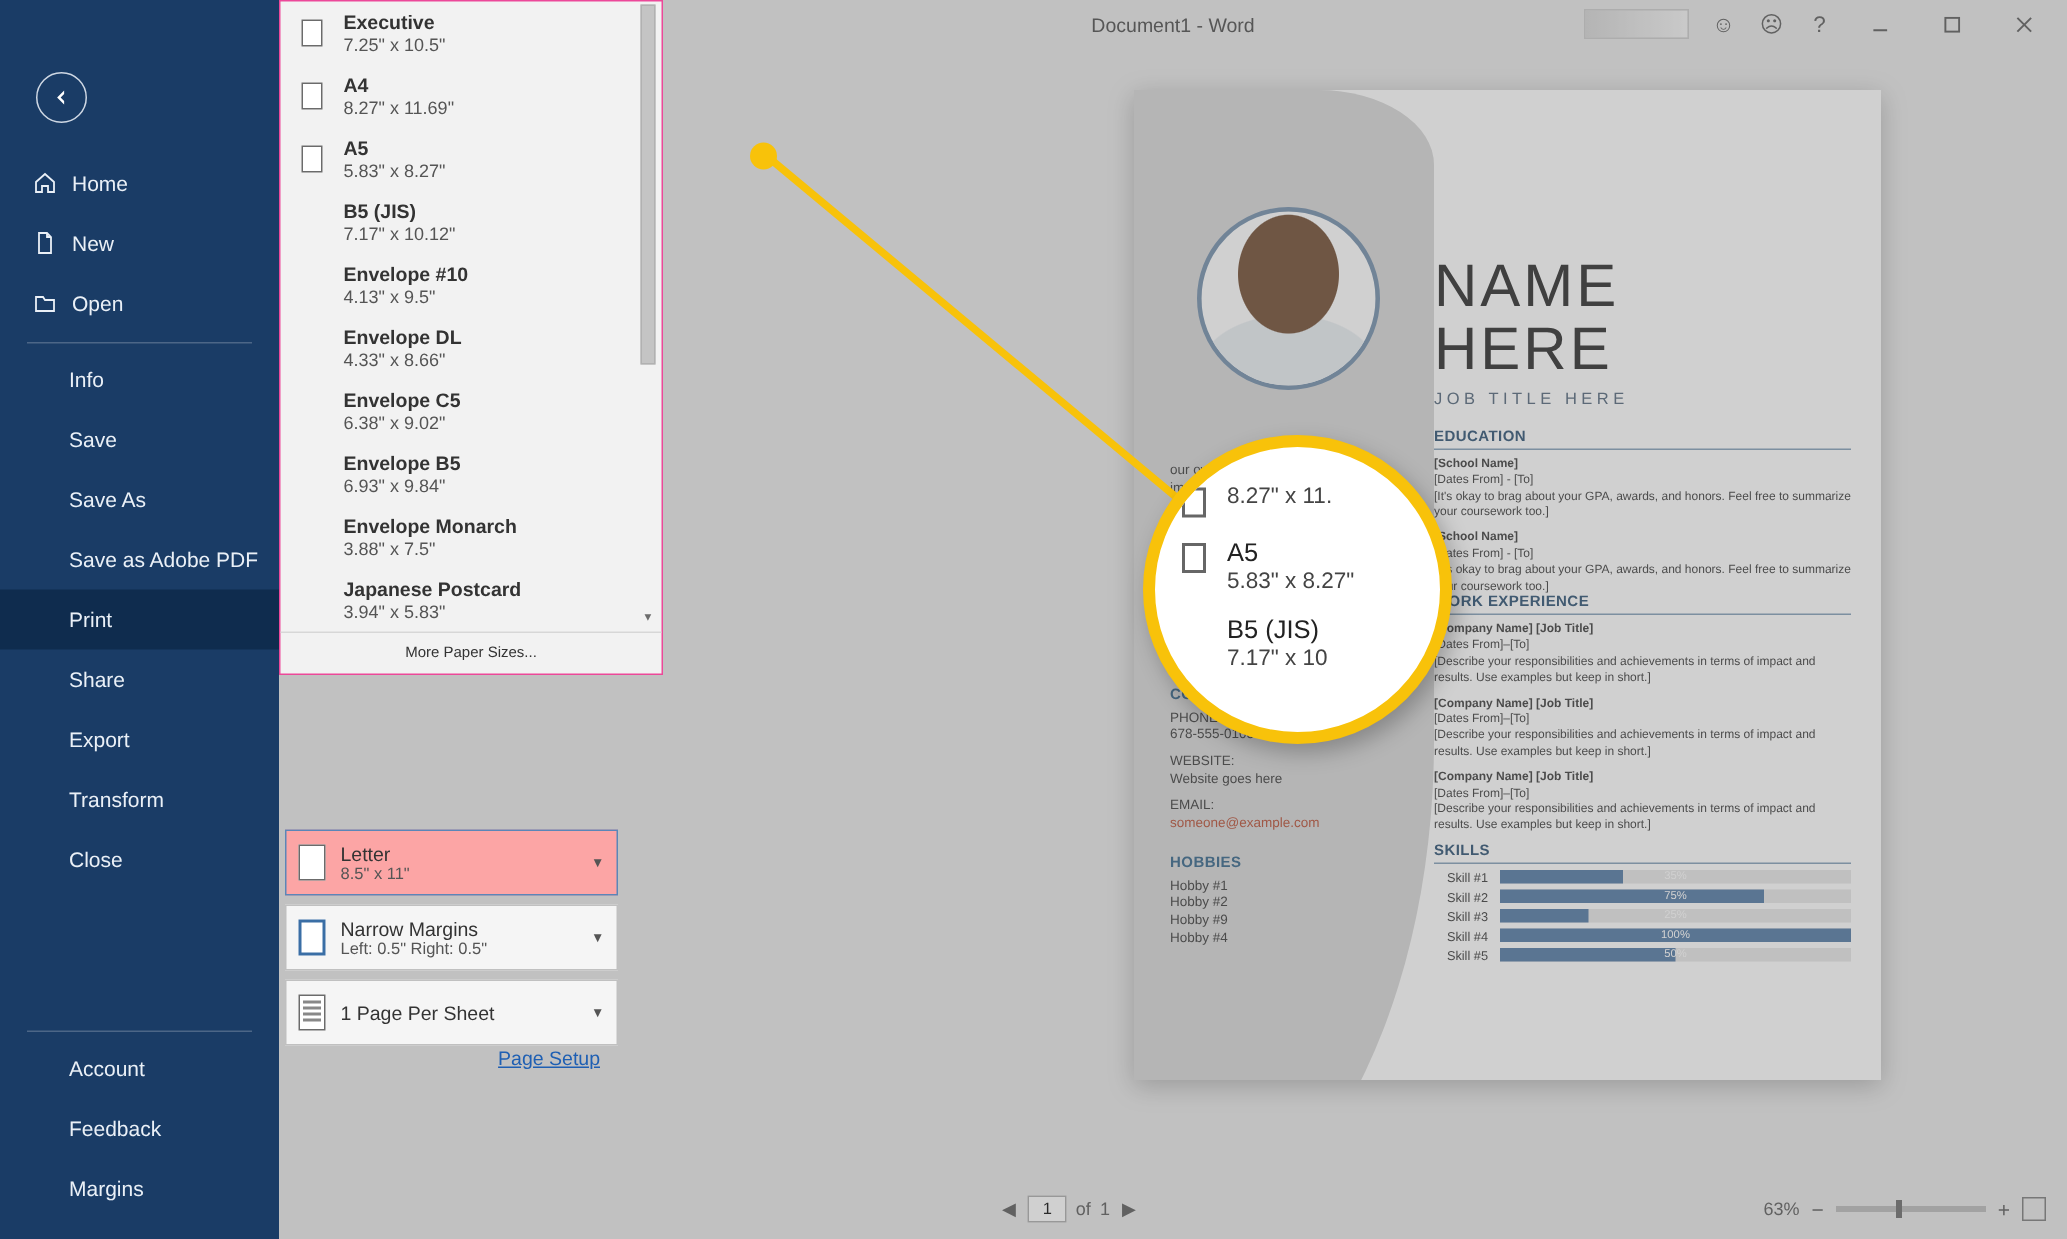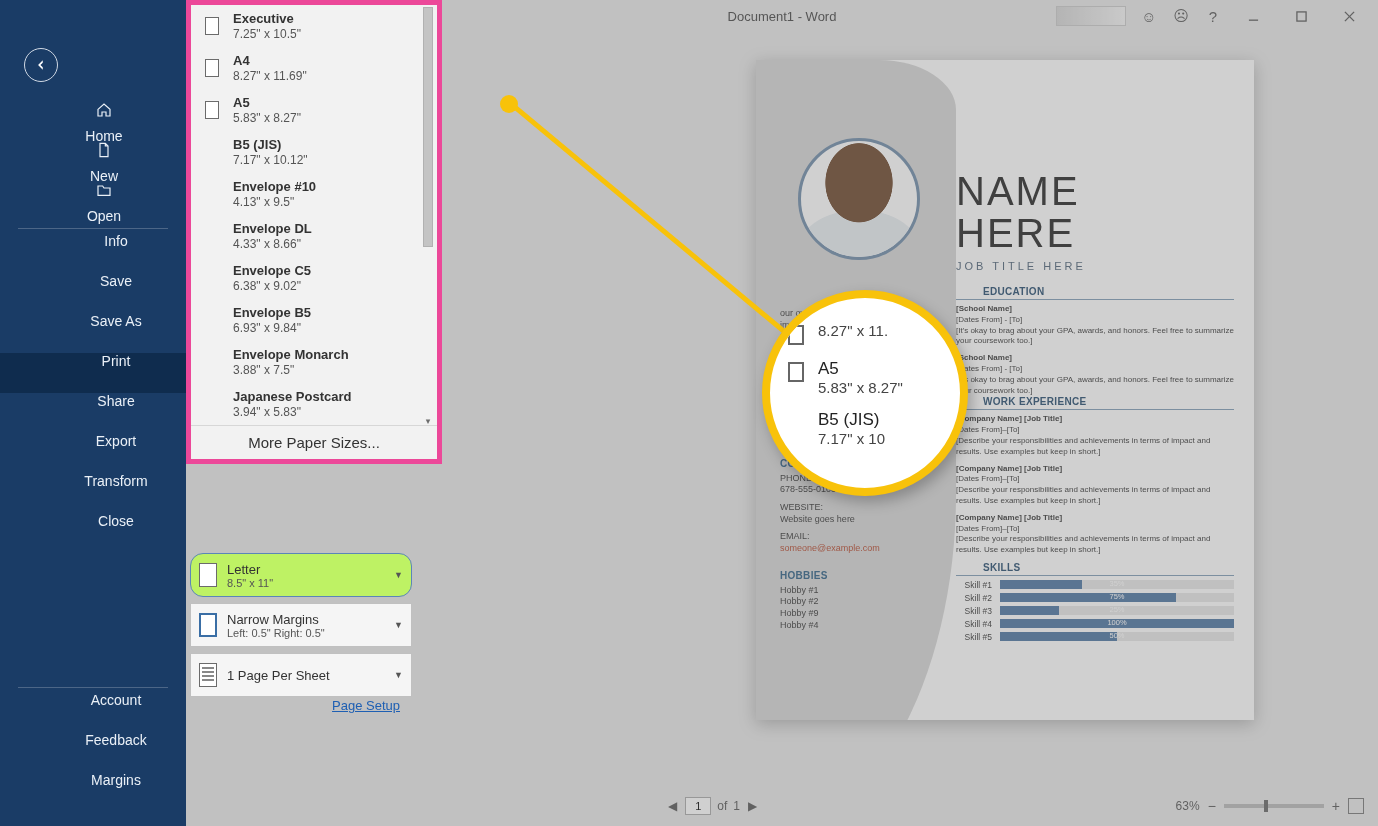--- a/index.html
+++ b/index.html
@@ -1,54 +1,54 @@
 <!DOCTYPE html>
 <html><head>
 <meta charset="utf-8">
 <style>
   * { box-sizing: border-box; margin: 0; padding: 0; font-family: "Segoe UI", Arial, sans-serif; }
   html, body { width: 1378px; height: 826px; overflow: hidden; background:#e6e6e6; }
   .app { display:flex; width:100%; height:100%; }
   .sidebar { width:186px; background:#1e3f66; background:linear-gradient(#1a3c66,#1a3c66); color:#fff; display:flex; flex-direction:column; padding-top:48px; }
   .sidebar .back-circle { width:34px; height:34px; border:1.5px solid #cfd8e4; border-radius:50%; display:flex; align-items:center; justify-content:center; margin:0 0 20px 24px; cursor:pointer; }
   .sidebar .back-circle svg { width:14px; height:14px; fill:#fff; }
-  .sidebar .menu-item { display:flex; align-items:center; height:40px; padding-left:22px; font-size:14px; color:#eaf0f7; cursor:pointer; gap:10px;flex-direction:column; }
+  .sidebar .menu-item { display:flex; align-items:center; height:40px; padding-left:22px; font-size:14px; color:#eaf0f7; cursor:pointer; gap:10px; }
   .sidebar .menu-item.iconed svg { width:16px; height:16px; fill:#eaf0f7; flex-shrink:0; }
   .sidebar .divider { height:1px; background:rgba(255,255,255,0.22); margin:6px 18px 4px 18px; }
   .sidebar .menu-item.selected { background:#0f2c4e; }
   .sidebar .sub { padding-left:46px; }
   .sidebar .bottom-group { margin-top:auto; padding-bottom:14px; }
   .main { flex:1; position:relative; background:#e8e8e8; }
   .overlay { position:absolute; inset:0; background:rgba(120,120,120,0.35); pointer-events:none; }
   .titlebar { position:absolute; top:0; left:0; right:0; height:32px; display:flex; align-items:center; color:#555; }
   .titlebar .title { position:absolute; left:50%; transform:translateX(-50%); font-size:13px; color:#444; }
   .titlebar .right { margin-left:auto; display:flex; align-items:center; gap:14px; padding-right:12px; }
   .titlebar .user-rect { width:70px; height:20px; background:linear-gradient(90deg,#d5d5d5,#f5f5f5); border:1px solid #c9c9c9; }
   .titlebar .iconbtn { width:18px; height:18px; color:#555; display:flex; align-items:center; justify-content:center; cursor:pointer; font-size:15px; }
   .titlebar .winbtn { width:34px; height:24px; display:flex; align-items:center; justify-content:center; cursor:pointer; }
   .titlebar .winbtn svg { width:11px; height:11px; fill:none; stroke:#555; stroke-width:1.4; }
 
   
-  .popup { position:absolute; left:0; top:0; width:256px; background:#f2f2f2; border:5px solid #ec4899; }
+  .popup { position:absolute; left:0; top:0; width:256px; background:#f2f2f2; border:1px solid #ec4899; }
   .popup .size-item { display:flex; align-items:center; padding:6px 14px 6px 14px; cursor:pointer; gap:14px; }
   .popup .size-item .rect { width:14px; height:18px; border:1.5px solid #6b6b6b; flex-shrink:0; background:#fff; }
   .popup .size-item .rect.hidden { visibility:hidden; }
   .popup .size-item .txt { display:flex; flex-direction:column; }
   .popup .size-item .name { font-size:13px; font-weight:600; color:#333; }
   .popup .size-item .dim { font-size:12px; color:#555; margin-top:1px; }
-  .popup .footer { text-align:center; padding:8px 0; font-size:15px; color:#333; cursor:pointer; border-top:1px solid #d7d7d7; }
+  .popup .footer { text-align:center; padding:8px 0; font-size:10px; color:#333; cursor:pointer; border-top:1px solid #d7d7d7; }
   .popup .scroll { position:absolute; right:2px; top:2px; bottom:32px; width:14px; background:transparent; }
   .popup .scroll .thumb { position:absolute; top:0; left:2px; width:10px; height:240px; background:#c4c4c4; border:1px solid #b1b1b1; }
   .popup .scroll .arrow { position:absolute; left:2px; width:10px; height:12px; color:#6d6d6d; font-size:9px; text-align:center; line-height:12px; }
   .popup .scroll .arrow.down { bottom:0; }
 
   
   .settings-stack { position:absolute; left:0; top:553px; width:226px; display:flex; flex-direction:column; gap:6px; padding-left:4px; }
   .card { border:1px solid #9eb5cf; background:#eaf0f7; height:44px; display:flex; align-items:center; padding:0 8px; gap:10px; cursor:pointer; position:relative; }
-  .card.selected { background:#bef264; border-color:#5b86b8;border-radius:13px; }
+  .card.selected { background:#fca5a5; border-color:#5b86b8; }
   .card.plain { background:#f5f5f5; border-color:#c0c0c0; }
   .card .rect { width:18px; height:24px; border:1.5px solid #6b6b6b; background:#fff; flex-shrink:0; }
   .card .rect.margins { border:2px solid #3a6ea5; }
   .card .rect.pages::before { content:""; display:block; width:12px; height:2px; background:#888; margin:3px auto; box-shadow:0 4px 0 #888,0 8px 0 #888,0 12px 0 #888; }
   .card .txt { display:flex; flex-direction:column; font-size:12px; color:#333; }
   .card .txt .line1 { font-size:13px; }
   .card .txt .line2 { color:#555; font-size:11px; }
   .card .chev { position:absolute; right:8px; color:#555; font-size:9px; }
 
   .page-setup { position:absolute; left:0; top:698px; width:224px; padding-right:10px; font-size:13px; color:#1e5fb3; text-decoration:underline; cursor:pointer; text-align:right; }
@@ -61,21 +61,21 @@
   .page .avatar::after { content:""; position:absolute; inset:0; background:
       radial-gradient(ellipse 34px 40px at 50% 36%, #6a4428 0 98%, transparent 100%),
       radial-gradient(ellipse 60px 38px at 50% 92%, #e9eef2 0 98%, transparent 100%);
   }
   .page .left-col { position:absolute; left:24px; top:248px; width:160px; font-size:9px; color:#333; line-height:1.3; }
   .page .left-col .seg-title { font-size:10px; font-weight:700; color:#2b5e84; margin-top:14px; margin-bottom:3px; letter-spacing:.3px; }
   .page .left-col .link { color:#b5472c; }
   .page .right-col { position:absolute; left:200px; right:20px; top:110px; font-size:9px; color:#333; }
   .page .right-col .big-name { font-family:"Segoe UI Light","Segoe UI",Arial,sans-serif; font-size:40px; font-weight:300; letter-spacing:2px; color:#222; line-height:1.05; }
   .page .right-col .jobtitle { font-size:11px; letter-spacing:3px; color:#4d6277; margin-top:6px; margin-bottom:14px; }
-  .page .right-col .sec-title { font-size:10px; font-weight:700; color:#244b6e; border-bottom:1px solid #7f9cb6; padding-bottom:2px; margin-top:0; margin-bottom:4px; letter-spacing:.3px;padding-left:27px; }
+  .page .right-col .sec-title { font-size:10px; font-weight:700; color:#244b6e; border-bottom:1px solid #7f9cb6; padding-bottom:2px; margin-top:0; margin-bottom:4px; letter-spacing:.3px; }
   .page .right-col .tiny { font-size:8px; line-height:1.35; color:#333; }
   .page .right-col .bold { font-weight:700; }
   .skillrow { display:flex; align-items:center; gap:8px; font-size:8.5px; margin:3px 0; }
   .skillrow .lab { width:36px; text-align:right; }
   .skillrow .bar { flex:1; height:9px; background:#e6e6e6; position:relative; }
   .skillrow .bar .fill { position:absolute; left:0; top:0; bottom:0; background:#4b74a0; }
   .skillrow .bar .pct { position:absolute; left:0; right:0; top:-1px; bottom:0; text-align:center; color:#fff; font-size:7.5px; }
 
   
   .status { position:absolute; left:480px; right:14px; bottom:8px; height:24px; display:flex; align-items:center; font-size:12px; color:#555; }
@@ -131,20 +131,23 @@
     <div class="divider"></div>
     <div id="side-mid">
         <div class="menu-item sub">
           <span>Info</span>
         </div>
         <div class="menu-item sub">
           <span>Save</span>
         </div>
         <div class="menu-item sub">
           <span>Save As</span>
+        </div>
+        <div class="menu-item sub">
+          <span>Save as Adobe PDF</span>
         </div>
         <div class="menu-item sub selected">
           <span>Print</span>
         </div>
         <div class="menu-item sub">
           <span>Share</span>
         </div>
         <div class="menu-item sub">
           <span>Export</span>
         </div>

